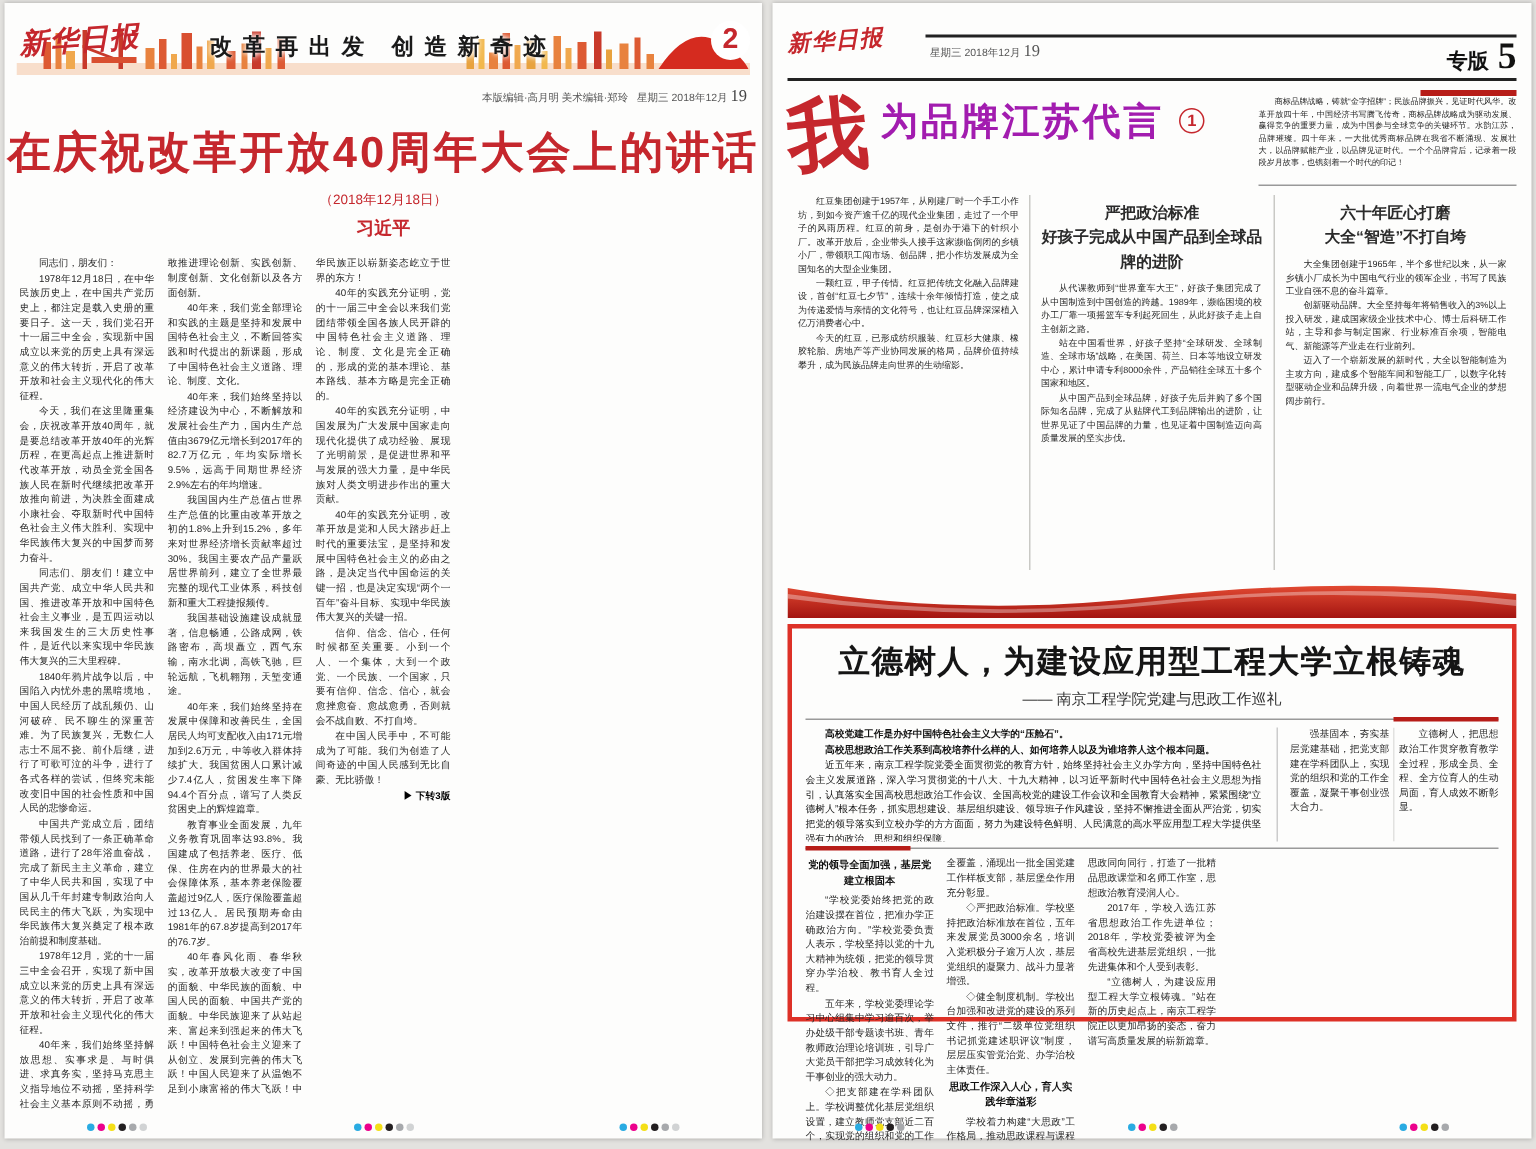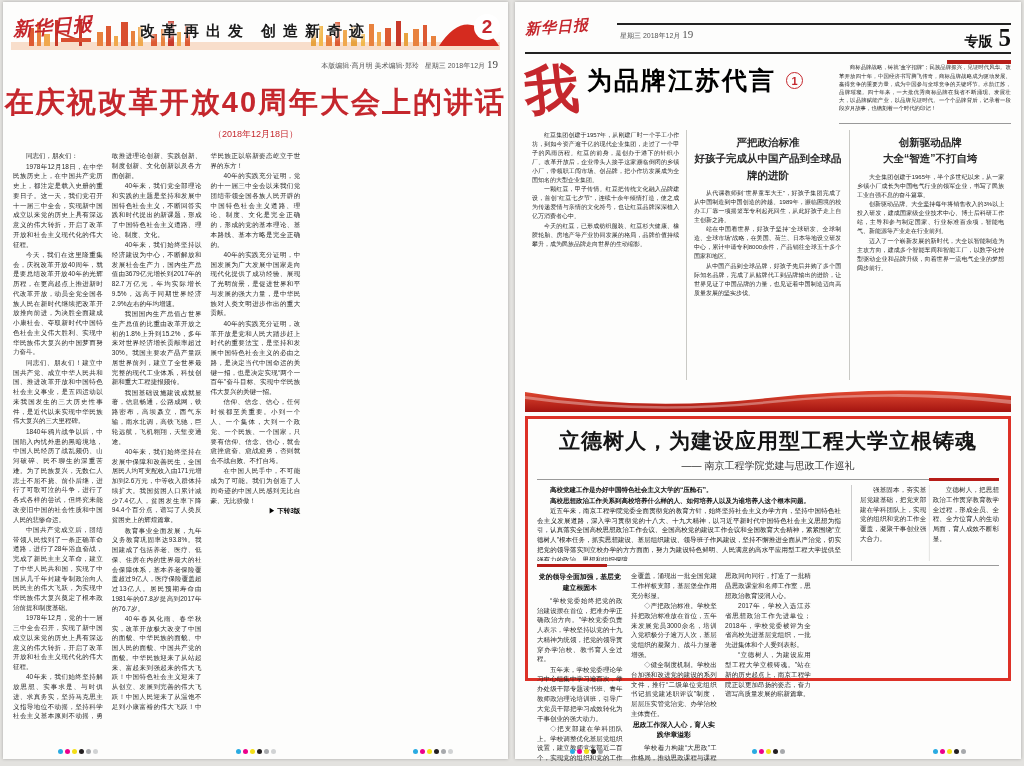--- a/index.html
+++ b/index.html
@@ -54,21 +54,21 @@
   
   .brand { margin:6px 10px 0; }
   .brand-head { display:flex; height:64px; }
   .big-char { font-family:"Liberation Serif",serif; font-weight:bold; font-size:54px; line-height:60px;
               color:#c5272d; transform:rotate(-6deg); width:62px; flex:none; }
   .brand-mid { padding-top:2px; }
   .ribbon { display:inline-block; background:linear-gradient(180deg,#e2402e,#b71d18); color:#fff; font-weight:bold;
             font-size:13px; letter-spacing:2px; padding:3px 16px;
             clip-path:polygon(0 0,100% 0,94% 50%,100% 100%,0 100%,6% 50%); }
   .brand-title-row { display:flex; align-items:center; gap:10px; margin-top:2px; }
-  .brand-title { color:#000000; font-size:25px; font-weight:bold; letter-spacing:2px; }
+  .brand-title { color:#a21caf; font-size:25px; font-weight:bold; letter-spacing:2px; }
   .issue-circle { width:17px; height:17px; border:1.5px solid #c5272d; border-radius:50%; color:#c5272d;
                   font-size:11px; font-weight:bold; text-align:center; line-height:16px; }
   .brand-intro { margin-left:auto; width:172px; position:relative; border-bottom:1px solid #999; padding-top:4px; }
   .brand-intro::before { content:""; position:absolute; top:0; right:0; width:64px; height:4px; background:#b71d18; }
   .brand-intro .scale-wrap { height:56px; }
   .brand-intro .scale-inner p { font-size:9px; }
 
   .brand-cols { display:flex; margin-top:6px; }
   .brand-col { flex:1; padding:0 7px; border-right:1px solid #c9c9c5; }
   .brand-col:last-child { border-right:none; }
@@ -147,20 +147,21 @@
   </div>
 
   <div class="dateline">
     <span>本版编辑·高月明  美术编辑·郑玲</span>&nbsp;&nbsp;
     <span>星期三 2018年12月</span>
     <span class="day">19</span>
   </div>
 
   <div class="l-headline">在庆祝改革开放40周年大会上的讲话</div>
   <div class="l-datenote">（2018年12月18日）</div>
+  <div class="l-author">习近平</div>
 
   <div class="l-body scale-wrap">
     <div class="scale-inner s65">
         <p>同志们，朋友们：</p>
         <p>1978年12月18日，在中华民族历史上，在中国共产党历史上，都注定是载入史册的重要日子。这一天，我们党召开十一届三中全会，实现新中国成立以来党的历史上具有深远意义的伟大转折，开启了改革开放和社会主义现代化的伟大征程。</p>
         <p>今天，我们在这里隆重集会，庆祝改革开放40周年，就是要总结改革开放40年的光辉历程，在更高起点上推进新时代改革开放，动员全党全国各族人民在新时代继续把改革开放推向前进，为决胜全面建成小康社会、夺取新时代中国特色社会主义伟大胜利、实现中华民族伟大复兴的中国梦而努力奋斗。</p>
         <p>同志们、朋友们！建立中国共产党、成立中华人民共和国、推进改革开放和中国特色社会主义事业，是五四运动以来我国发生的三大历史性事件，是近代以来实现中华民族伟大复兴的三大里程碑。</p>
         <p>1840年鸦片战争以后，中国陷入内忧外患的黑暗境地，中国人民经历了战乱频仍、山河破碎、民不聊生的深重苦难。为了民族复兴，无数仁人志士不屈不挠、前仆后继，进行了可歌可泣的斗争，进行了各式各样的尝试，但终究未能改变旧中国的社会性质和中国人民的悲惨命运。</p>
         <p>中国共产党成立后，团结带领人民找到了一条正确革命道路，进行了28年浴血奋战，完成了新民主主义革命，建立了中华人民共和国，实现了中国从几千年封建专制政治向人民民主的伟大飞跃，为实现中华民族伟大复兴奠定了根本政治前提和制度基础。</p>
         <p>1978年12月，党的十一届三中全会召开，实现了新中国成立以来党的历史上具有深远意义的伟大转折，开启了改革开放和社会主义现代化的伟大征程。</p>
@@ -256,21 +257,21 @@
         <h3><span>严把政治标准</span><br><span>好孩子完成从中国产品到全球品牌的进阶</span></h3>
         <div class="scale-wrap">
             <div class="scale-inner s60">
               <p>从代课教师到“世界童车大王”，好孩子集团完成了从中国制造到中国创造的跨越。1989年，濒临困境的校办工厂靠一项摇篮车专利起死回生，从此好孩子走上自主创新之路。</p>
               <p>站在中国看世界，好孩子坚持“全球研发、全球制造、全球市场”战略，在美国、荷兰、日本等地设立研发中心，累计申请专利8000余件，产品销往全球五十多个国家和地区。</p>
               <p>从中国产品到全球品牌，好孩子先后并购了多个国际知名品牌，完成了从贴牌代工到品牌输出的进阶，让世界见证了中国品牌的力量，也见证着中国制造迈向高质量发展的坚实步伐。</p>
             </div>
           </div>
       </div>
       <div class="brand-col">
-        <h3><span>创新驱动品牌</span><br><span>大全“智造”不打自垮</span></h3>
+        <h3><span>六十年匠心打磨</span><br><span>大全“智造”不打自垮</span></h3>
         <div class="scale-wrap">
             <div class="scale-inner s60">
               <p>大全集团创建于1965年，半个多世纪以来，从一家乡镇小厂成长为中国电气行业的领军企业，书写了民族工业自强不息的奋斗篇章。</p>
               <p>创新驱动品牌。大全坚持每年将销售收入的3%以上投入研发，建成国家级企业技术中心、博士后科研工作站，主导和参与制定国家、行业标准百余项，智能电气、新能源等产业走在行业前列。</p>
               <p>迈入了一个崭新发展的新时代，大全以智能制造为主攻方向，建成多个智能车间和智能工厂，以数字化转型驱动企业和品牌升级，向着世界一流电气企业的梦想阔步前行。</p>
             </div>
           </div>
       </div>
     </div>
 

